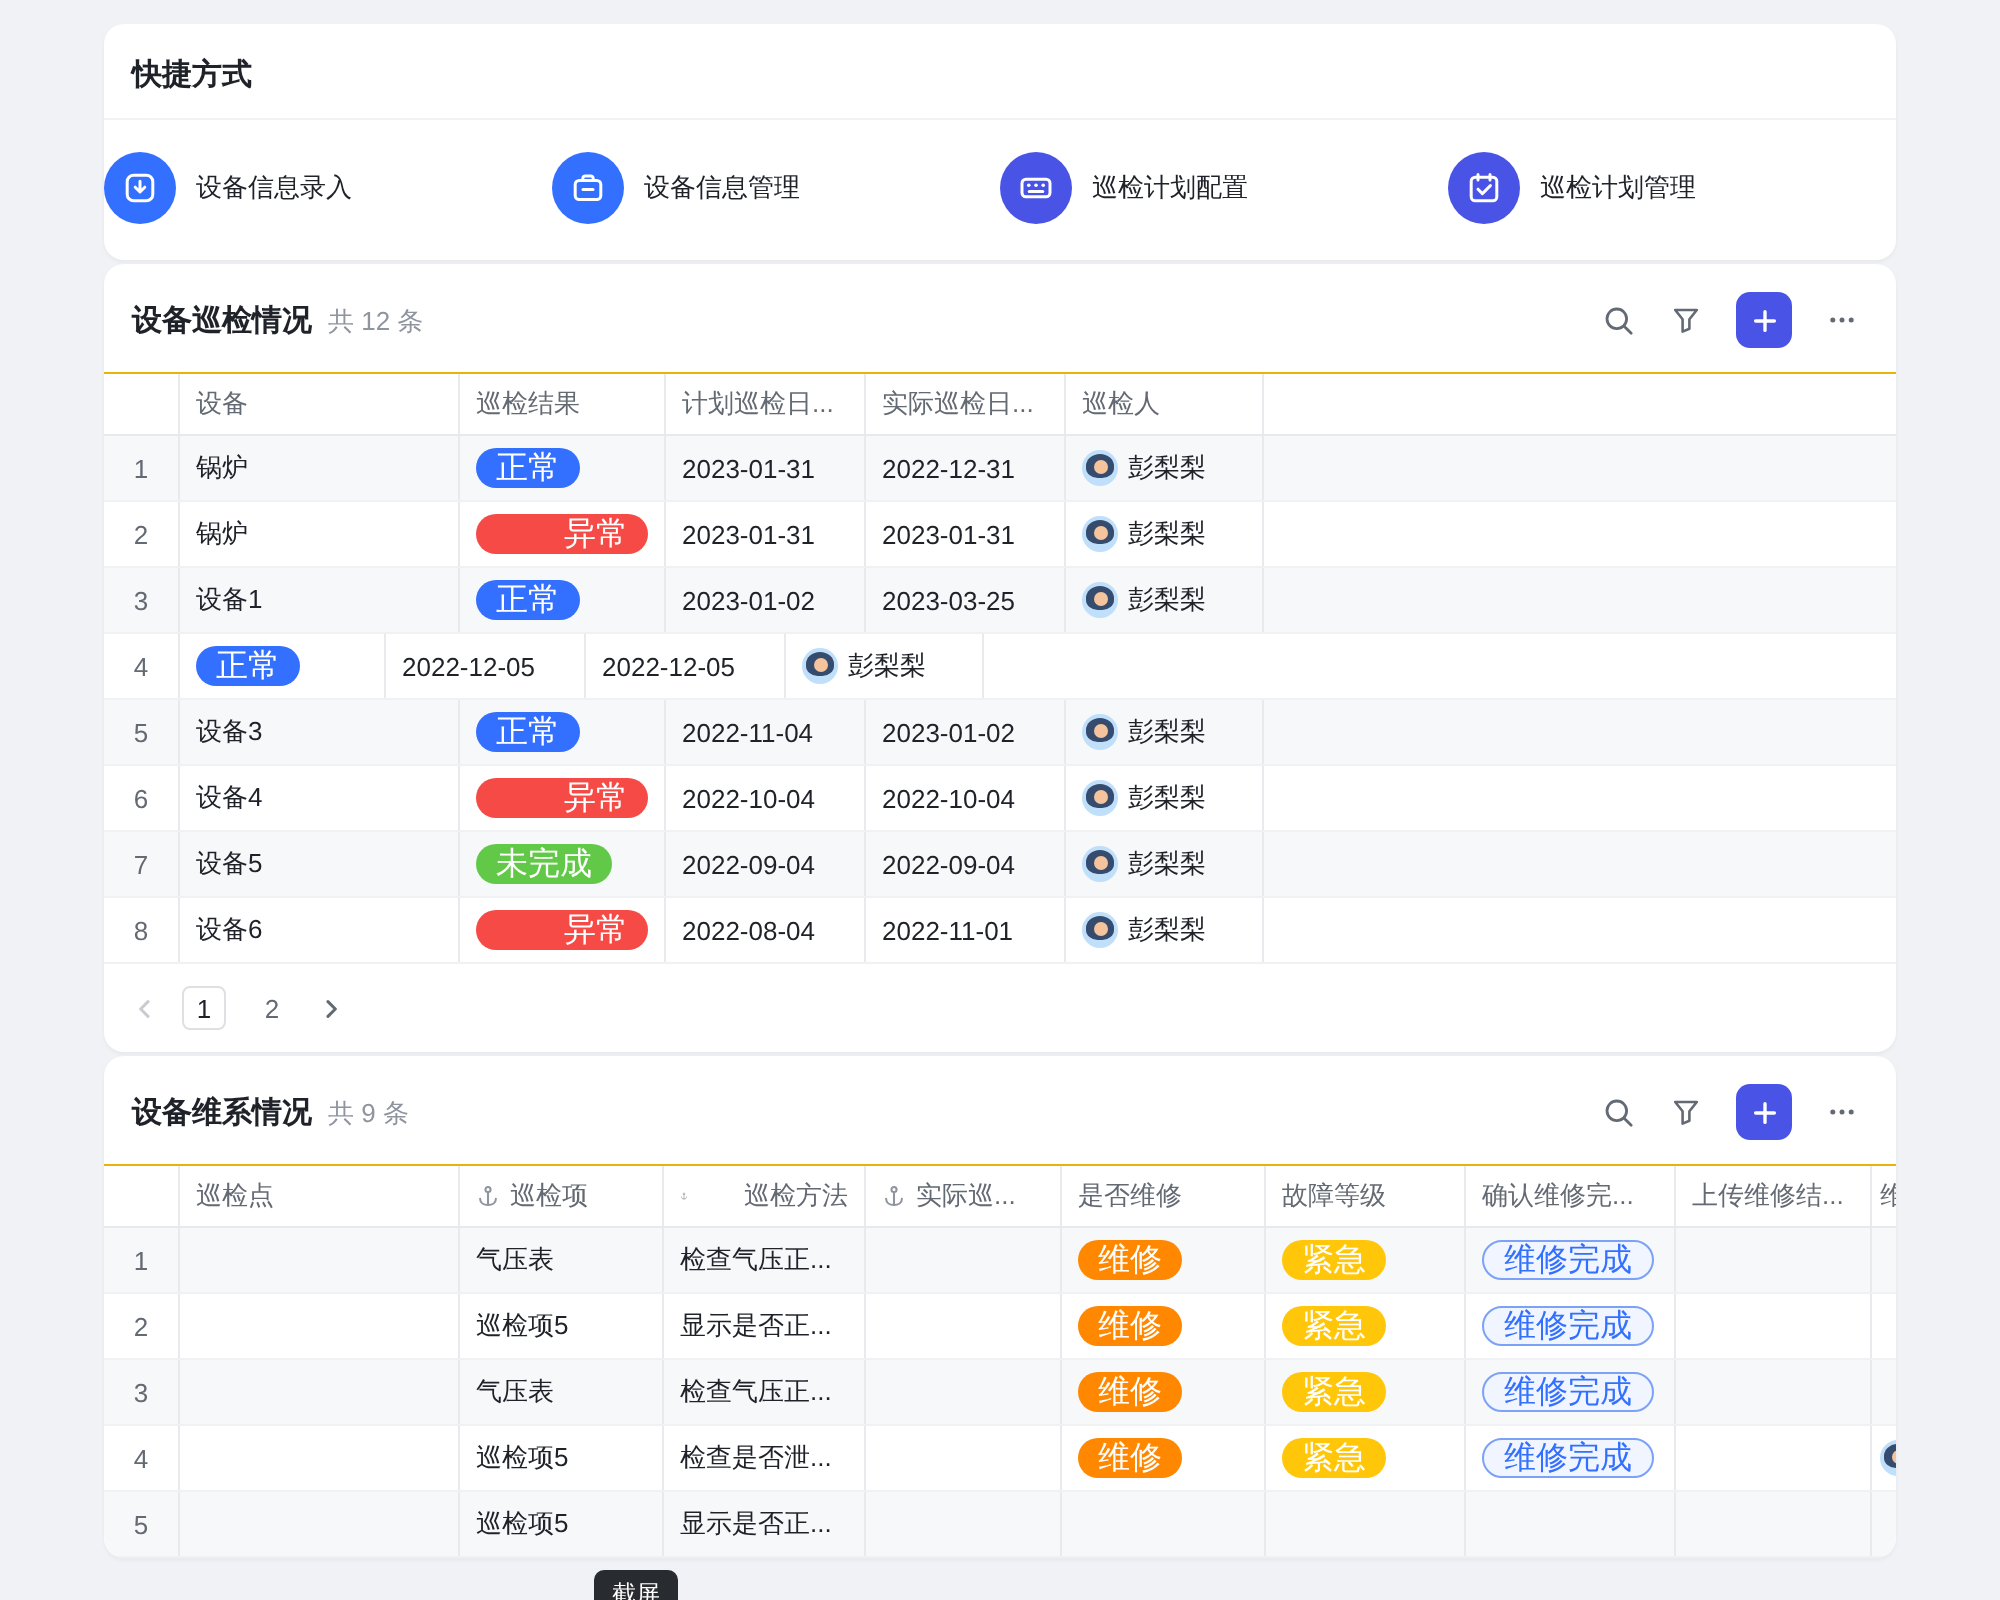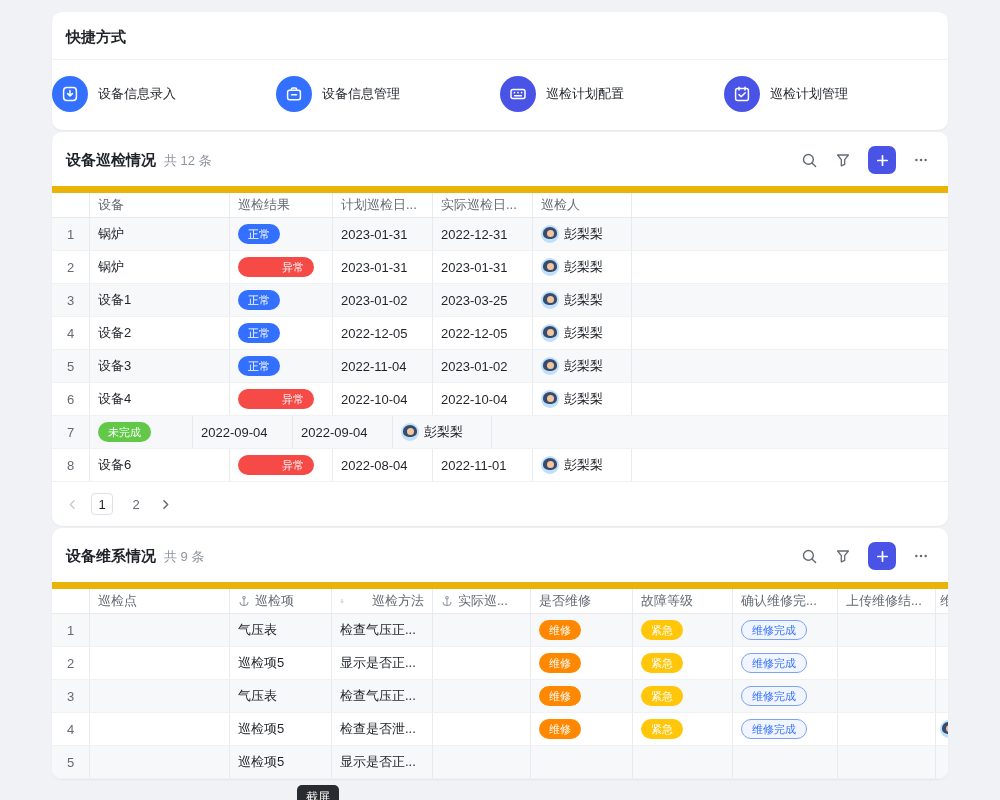--- a/index.html
+++ b/index.html
@@ -29,39 +29,39 @@
   .table-count { font-size:13px; color:#8f959e; }
   .tools { display:flex; align-items:center; gap:8px; }
   .tool-btn { width:26px; height:26px; border:none; background:transparent; display:flex;
               align-items:center; justify-content:center; cursor:pointer; border-radius:5px; }
   .add-btn { width:28px; height:28px; border:none; border-radius:7px; background:var(--accent-indigo);
              display:flex; align-items:center; justify-content:center; cursor:pointer; margin:0 4px; }
 
   
   .table { font-size:13px; }
   .thead,.tr { display:flex; align-items:stretch; }
-  .thead { height:32px; border-top:7px solid #eab308; border-bottom:1px solid #e7e9ec; color:#646a73; }
+  .thead { height:32px; border-top:1px solid #eab308; border-bottom:1px solid #e7e9ec; color:#646a73; }
   .tr { height:33px; border-bottom:1px solid #f0f1f3; }
   .tbody .tr:nth-child(odd) { background:#f7f8fa; }
   .td,.th { display:flex; align-items:center; padding:0 8px; border-right:1px solid #e9eaee;
             overflow:hidden; white-space:nowrap; }
   .th { gap:5px; }
   .c-fill { flex:1; border-right:none; }
   .c-num { width:38px; justify-content:center; color:#646a73; }
   .c-dev { width:140px; } .c-res { width:103px; } .c-d1 { width:100px; } .c-d2 { width:100px; }
   .c-insp { width:99px; gap:5px; }
 
   .t2 { width:944px; }
   .c2-point{width:140px;} .c2-item{width:102px;text-align:right;} .c2-method{width:101px;gap:28px;} .c2-act{width:98px;}
   .c2-rep{width:102px;} .c2-lvl{width:100px;} .c2-conf{width:105px;} .c2-up{width:98px;text-align:center;}
   .c2-last{width:60px; border-right:none; padding:0 4px;}
 
   
   .badge { display:inline-flex; align-items:center; height:20px; padding:0 10px; border-radius:10px;
-           font-size:11px; color:#fff; }
+           font-size:16px; color:#fff; }
   .badge[data-type="normal"] { background:var(--badge-normal-bg); }
   .badge[data-type="error"]  { background:var(--badge-error-bg);padding-left:44px; }
   .badge[data-type="todo"]   { background:var(--badge-todo-bg); }
   .badge-repair { background:var(--badge-repair-bg); }
   .badge-urgent { background:var(--badge-urgent-bg); }
   .badge-done { background:var(--badge-done-bg); color:var(--badge-done-text);
                 border:1px solid var(--badge-done-border); }
 
   
   .avatar { width:18px; height:18px; border-radius:50%; background:#bfdffb; position:relative;
@@ -234,21 +234,20 @@
           <div class="td c-d2">2023-03-25</div>
           <div class="td c-insp">
               <span class="avatar"></span>
               <span>彭梨梨</span>
             </div>
           <div class="td c-fill"></div>
         </div>
 
         <div class="tr">
           <div class="td c-num">4</div>
-          <div class="td c-dev">设备2</div>
           <div class="td c-res">
               <span class="badge" data-type="normal">正常</span>
             </div>
           <div class="td c-d1">2022-12-05</div>
           <div class="td c-d2">2022-12-05</div>
           <div class="td c-insp">
               <span class="avatar"></span>
               <span>彭梨梨</span>
             </div>
           <div class="td c-fill"></div>
@@ -279,20 +278,21 @@
           <div class="td c-d2">2022-10-04</div>
           <div class="td c-insp">
               <span class="avatar"></span>
               <span>彭梨梨</span>
             </div>
           <div class="td c-fill"></div>
         </div>
 
         <div class="tr">
           <div class="td c-num">7</div>
+          <div class="td c-dev">设备5</div>
           <div class="td c-res">
               <span class="badge" data-type="todo">未完成</span>
             </div>
           <div class="td c-d1">2022-09-04</div>
           <div class="td c-d2">2022-09-04</div>
           <div class="td c-insp">
               <span class="avatar"></span>
               <span>彭梨梨</span>
             </div>
           <div class="td c-fill"></div>

